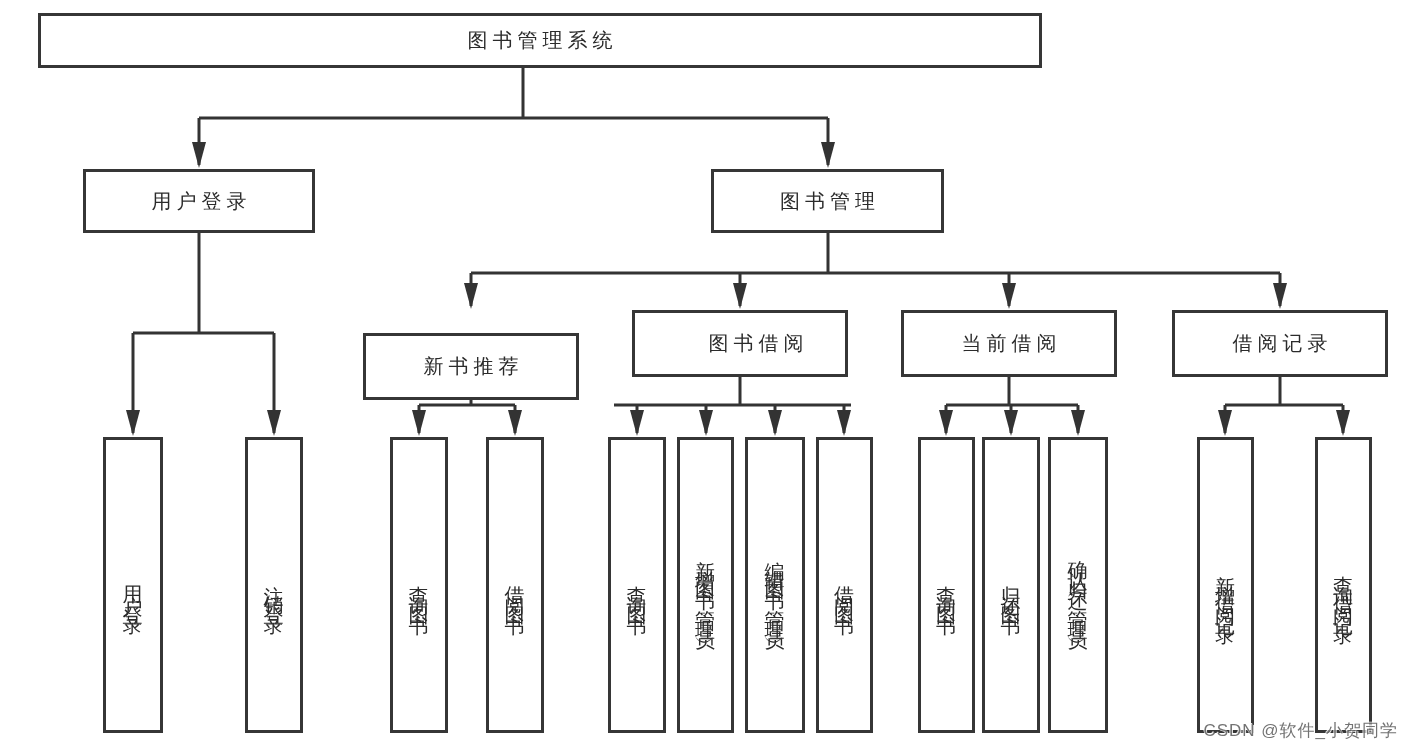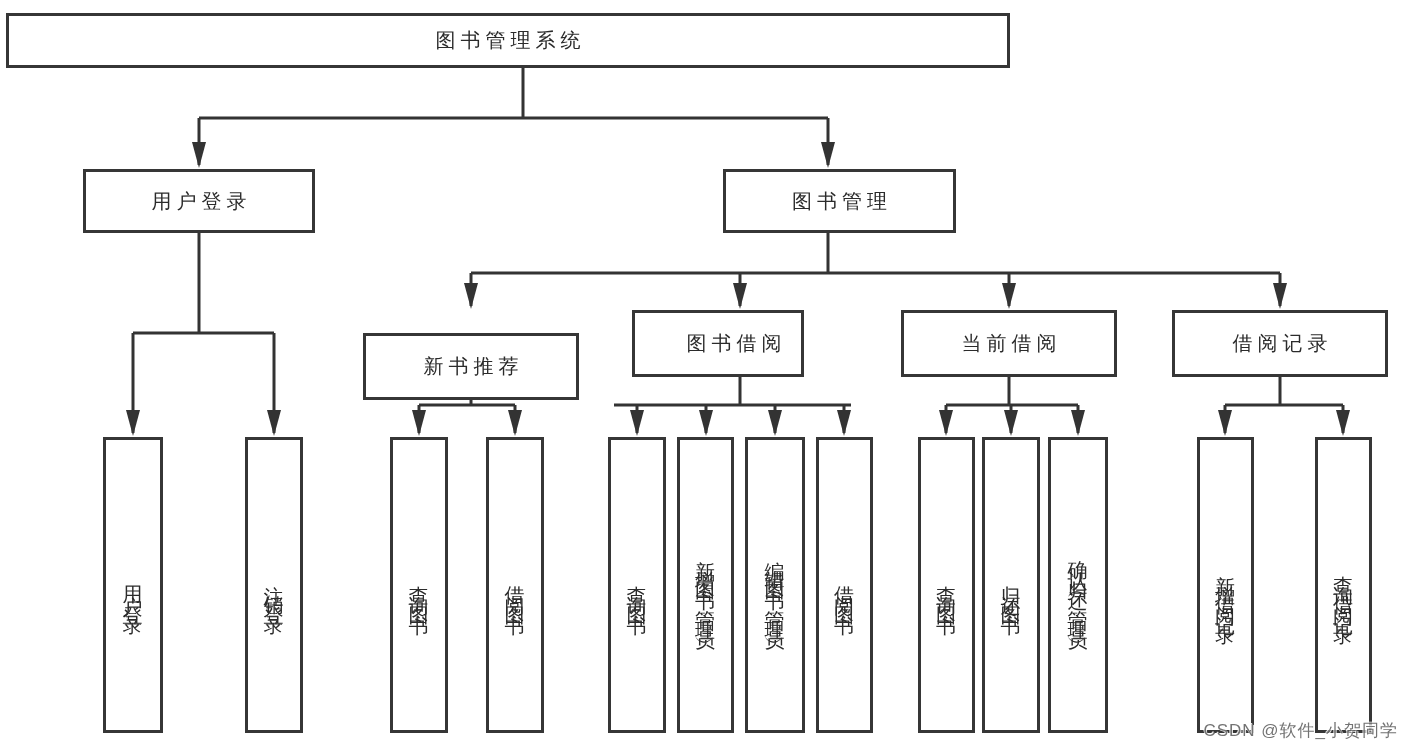--- a/index.html
+++ b/index.html
@@ -99,27 +99,27 @@
       <line x1="946" y1="405" x2="946" y2="433" marker-end="url(#arrow)"></line>
       <line x1="1011" y1="405" x2="1011" y2="433" marker-end="url(#arrow)"></line>
       <line x1="1078" y1="405" x2="1078" y2="433" marker-end="url(#arrow)"></line>
 
       <path d="M1280 377 V405 M1225 405 H1343"></path>
       <line x1="1225" y1="405" x2="1225" y2="433" marker-end="url(#arrow)"></line>
       <line x1="1343" y1="405" x2="1343" y2="433" marker-end="url(#arrow)"></line>
     </g>
   </svg>
 
-  <div class="box hbox" style="left:6px; top:13px; width:1004px; height:55px;">图书管理系统</div>
+  <div class="box hbox" style="left:38px; top:13px; width:1004px; height:55px;">图书管理系统</div>
 
   <div class="box hbox" style="left:83px; top:169px; width:232px; height:64px;">用户登录</div>
-  <div class="box hbox" style="left:711px; top:169px; width:233px; height:64px;margin-left:12px;">图书管理</div>
+  <div class="box hbox" style="left:711px; top:169px; width:233px; height:64px;">图书管理</div>
 
   <div class="box hbox" style="left:363px; top:310px; width:216px; height:67px;margin-top:23px;">新书推荐</div>
-  <div class="box hbox" style="left:632px; top:310px; width:172px; height:67px;padding-left:37px;">图书借阅</div>
+  <div class="box hbox" style="left:632px; top:310px; width:216px; height:67px;padding-left:37px;">图书借阅</div>
   <div class="box hbox" style="left:1172px; top:310px; width:216px; height:67px;">借阅记录</div>
   <div class="box hbox" style="left:901px; top:310px; width:216px; height:67px;">当前借阅</div>
 
   <div class="box vbox" style="left:103px; top:437px; width:60px; height:296px;">用户登录</div>
   <div class="box vbox" style="left:245px; top:437px; width:58px; height:296px;">注销登录</div>
 
   <div class="box vbox" style="left:390px; top:437px; width:58px; height:296px;">查询图书</div>
   <div class="box vbox" style="left:486px; top:437px; width:58px; height:296px;">借阅图书</div>
 
   <div class="box vbox" style="left:608px; top:437px; width:58px; height:296px;">查询图书</div>

